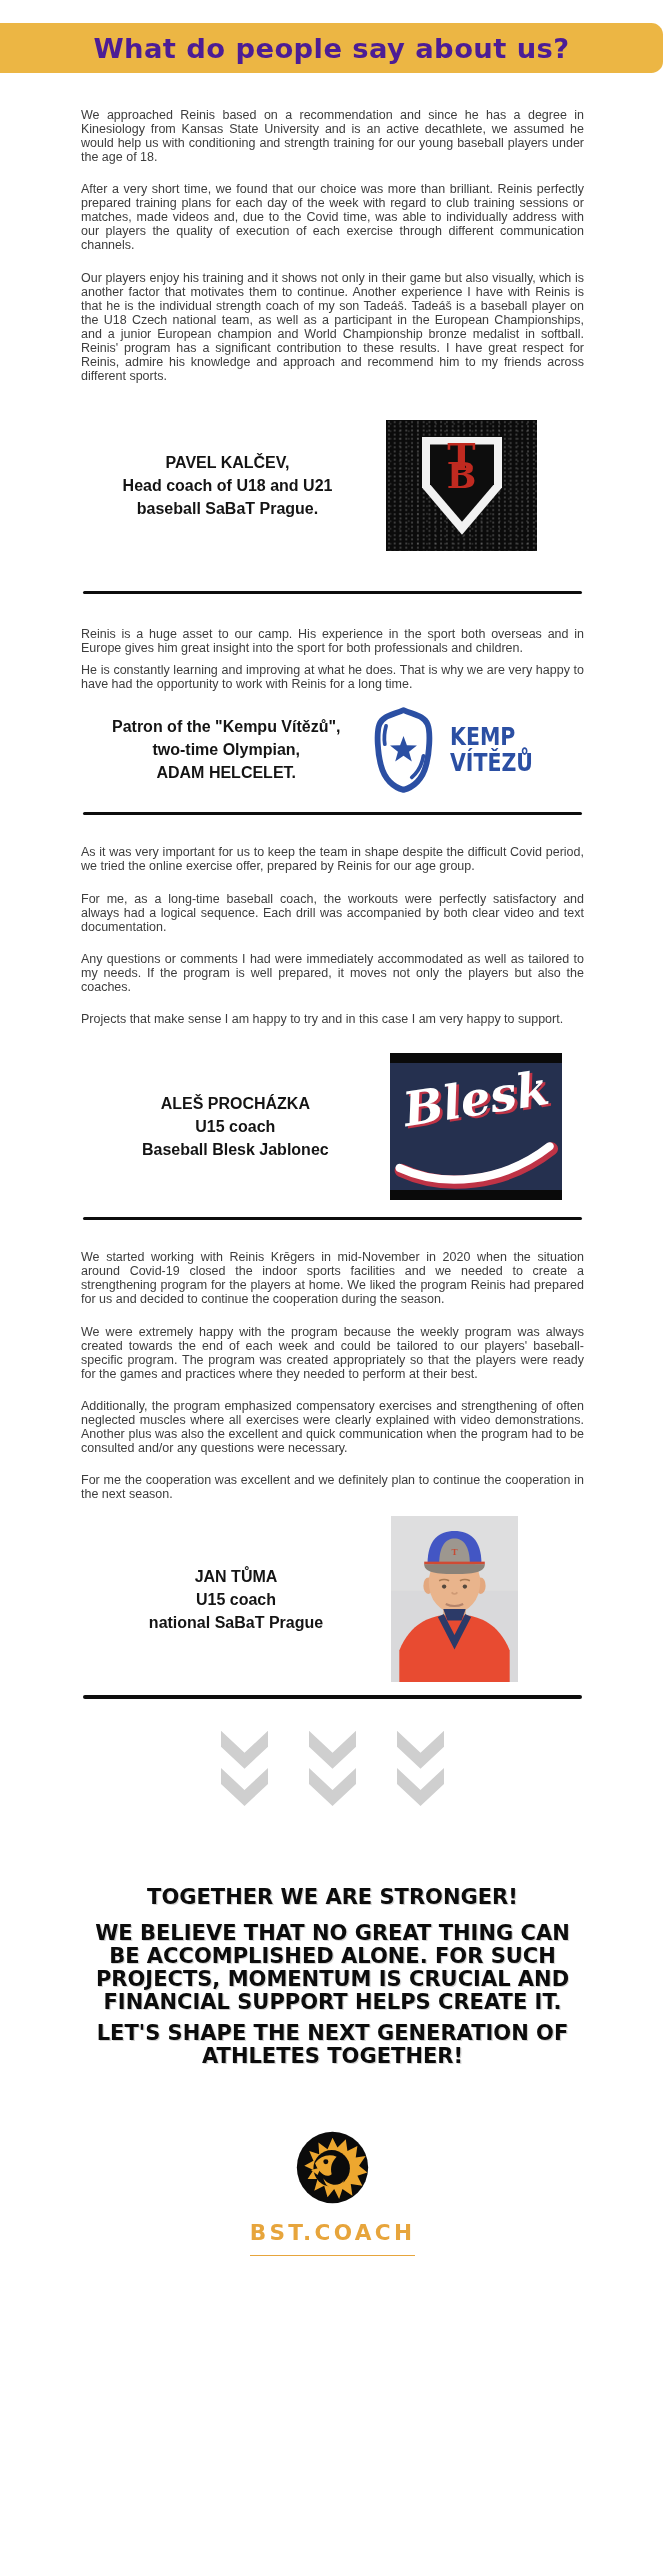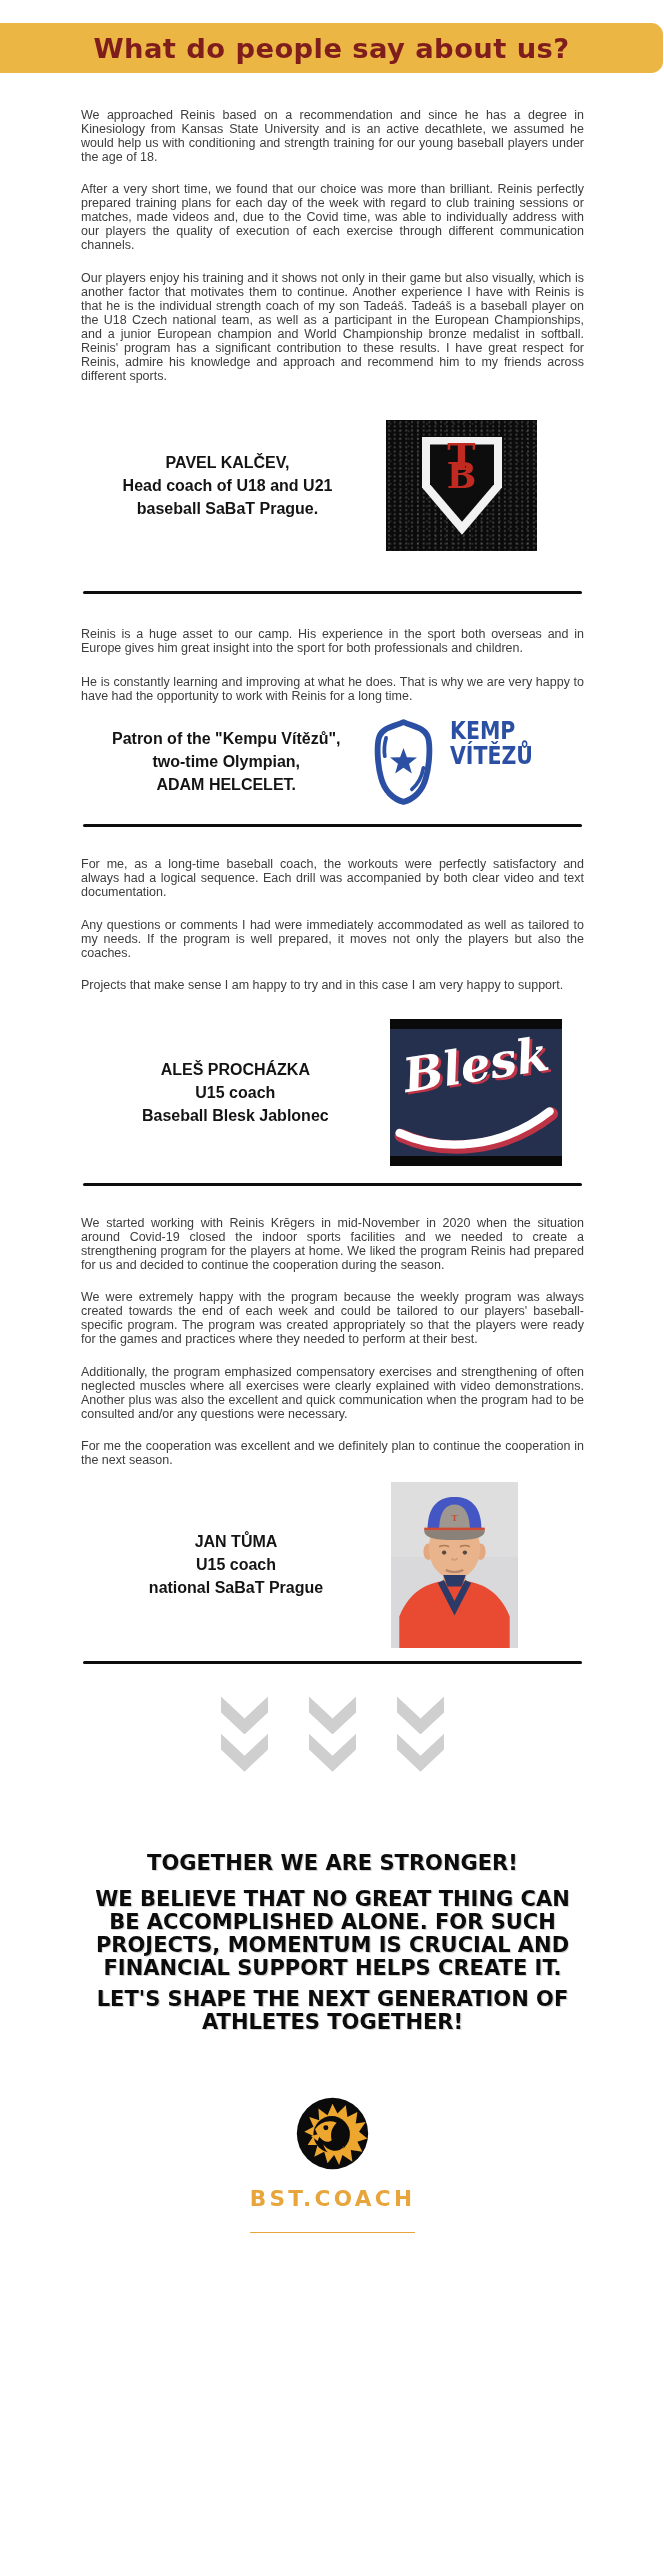--- a/index.html
+++ b/index.html
@@ -4,21 +4,21 @@
 <style>
   html,body{margin:0;padding:0;background:#ffffff;}
   .page{width:665px;height:2576px;background:#ffffff;overflow:hidden;position:relative;
         font-family:"Liberation Sans",sans-serif;display:flow-root;}
 
   
   .top-spacer{height:23px;}
   .header-bar{width:663px;height:50px;background:#ecb644;border-radius:0 11.6px 11.6px 0;
               display:flex;align-items:center;justify-content:center;}
   .header-bar h1{margin:0;font-family:"DejaVu Sans","Liberation Sans",sans-serif;
-                 font-size:27.4px;font-weight:800;color:#7f1d1d;letter-spacing:0.4px;}
+                 font-size:27.4px;font-weight:800;color:#4c1d95;letter-spacing:0.4px;}
 
   
   .content{padding:0 81px;display:flow-root;}
   .t-par{font-size:12.5px;line-height:14px;color:#3d3d3d;text-align:justify;margin:18.3px 0 0 0;}
   .sec{margin-top:30px;}
   .sec-first{margin-top:35px;}
   .sec-first .t-par:first-child{margin-top:0;}
   .sec .t-par:first-child{margin-top:0;}
 
   .sig-row{display:flex;align-items:center;}
@@ -34,21 +34,21 @@
   .plate-outer,.plate-inner{position:absolute;
     clip-path:polygon(10% 4%,90% 4%,90% 52%,50% 97%,10% 52%);}
   .plate-outer{left:26px;top:13.3px;width:100px;height:105px;background:#f2f2f2;}
   .plate-inner{left:36px;top:21.6px;width:80px;height:83px;background:#0d0d0d;}
   .sabat-monogram{position:absolute;left:0;top:18.3px;width:151px;text-align:center;
     font-family:"DejaVu Serif","Liberation Serif",serif;font-weight:bold;color:#c02a20;line-height:1;}
   .sabat-monogram .m-top{display:block;font-size:38px;}
   .sabat-monogram .m-bottom{display:block;font-size:35px;margin-top:-18.3px;}
 
   
-  .kemp-logo{display:flex;align-items:flex-start;gap:13.3px;margin-right:33px;}
+  .kemp-logo{display:flex;align-items:center;gap:13.3px;margin-right:33px;}
   .kemp-text{font-family:"DejaVu Sans","Liberation Sans",sans-serif;font-weight:800;font-size:25px;
              line-height:1.02;color:#2b4fa3;transform:scaleX(.82);transform-origin:left center;}
   
   .blesk-logo{width:172px;height:127px;background:#25304f;border-top:10.8px solid #0a0a0a;
               border-bottom:10.8px solid #0a0a0a;position:relative;margin-right:22.4px;overflow:hidden;}
   .blesk-script{position:absolute;left:0;top:11.6px;width:100%;text-align:center;
     font-family:"DejaVu Serif","Liberation Serif",serif;font-style:italic;font-weight:bold;
     font-size:47px;color:#ffffff;transform:rotate(-9deg);text-shadow:2.5px 2.5px 0 #bf3346;line-height:1;}
   .blesk-swoosh{position:absolute;left:3.3px;bottom:1.7px;}
 
@@ -67,21 +67,21 @@
           text-align:center;font-size:21px;line-height:23px;
           text-shadow:1.2px 1.2px 0 rgba(150,150,150,.4);}
   .slogan-1{margin-top:80px;}
   .slogan-2{margin-top:13px;max-width:515px;margin-left:auto;margin-right:auto;}
   .slogan-3{margin-top:8px;}
 
   .lion-wrap{margin-top:63px;text-align:center;}
   .brand-wrap{margin-top:13.3px;text-align:center;}
   .brand-link{display:inline-block;font-family:"DejaVu Sans","Liberation Sans",sans-serif;
     font-weight:800;font-size:21.6px;letter-spacing:3.3px;color:#e7a53c;text-decoration:none;
-    border-bottom:1.7px solid #e7a53c;padding-bottom:21px;cursor:pointer;}
+    border-bottom:1.7px solid #e7a53c;padding-bottom:10px;cursor:pointer;}
 </style>
 </head>
 <body>
 
 <div class="page">
 
   <div class="top-spacer"></div>
 
   <header class="header-bar">
     <h1>What do people say about us?</h1>
@@ -108,21 +108,21 @@
             <span class="m-bottom">B</span>
           </div>
         </div>
       </div>
     </section>
 
     <div class="divider" style="margin-top:40px;"></div>
 
     <section class="sec" style="margin-top:33px;">
       <p class="t-par">Reinis is a huge asset to our camp. His experience in the sport both overseas and in Europe gives him great insight into the sport for both professionals and children.</p>
-      <p class="t-par" style="margin-top:20px;">He is constantly learning and improving at what he does. That is why we are very happy to have had the opportunity to work with Reinis for a long time.</p>
+      <p class="t-par" style="margin-top:8px;">He is constantly learning and improving at what he does. That is why we are very happy to have had the opportunity to work with Reinis for a long time.</p>
 
       <div class="sig-row" style="margin-top:15px;">
         <div class="sig-text">
           <div>Patron of the "Kempu Vítězů",</div>
           <div>two-time Olympian,</div>
           <div>ADAM HELCELET.</div>
         </div>
         <div class="kemp-logo">
           <svg width="65" height="88" viewBox="0 0 76 106">
             <path d="M38 5 C52 11 63 12 67 22 C71 32 69 58 65 72 C61 88 50 98 38 101 C26 98 15 88 11 72 C7 58 5 32 9 22 C13 12 24 11 38 5 Z" fill="none" stroke="#2b4fa3" stroke-width="7" stroke-linejoin="round"></path>
@@ -134,20 +134,21 @@
             <div>KEMP</div>
             <div>VÍTĚZŮ</div>
           </div>
         </div>
       </div>
     </section>
 
     <div class="divider" style="margin-top:18.3px;"></div>
 
     <section class="sec">
+      <p class="t-par">As it was very important for us to keep the team in shape despite the difficult Covid period, we tried the online exercise offer, prepared by Reinis for our age group.</p>
       <p class="t-par">For me, as a long-time baseball coach, the workouts were perfectly satisfactory and always had a logical sequence. Each drill was accompanied by both clear video and text documentation.</p>
       <p class="t-par">Any questions or comments I had were immediately accommodated as well as tailored to my needs. If the program is well prepared, it moves not only the players but also the coaches.</p>
       <p class="t-par">Projects that make sense I am happy to try and in this case I am very happy to support.</p>
 
       <div class="sig-row" style="margin-top:27px;">
         <div class="sig-text">
           <div>ALEŠ PROCHÁZKA</div>
           <div>U15 coach</div>
           <div>Baseball Blesk Jablonec</div>
         </div>

